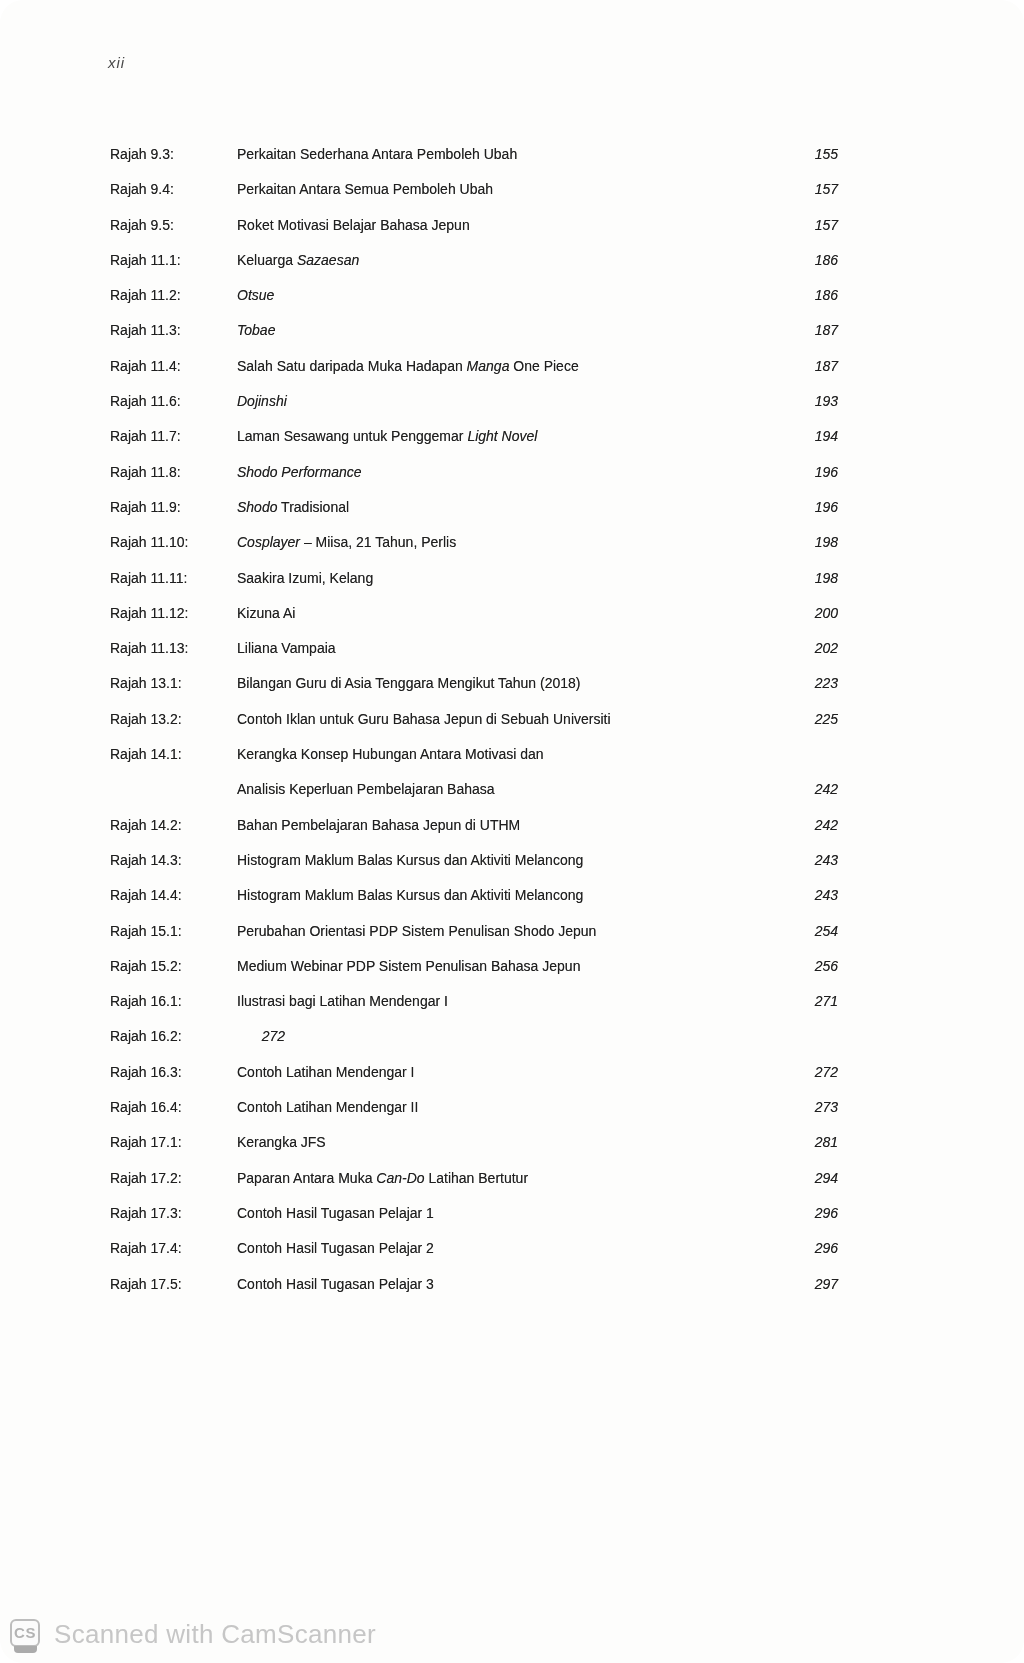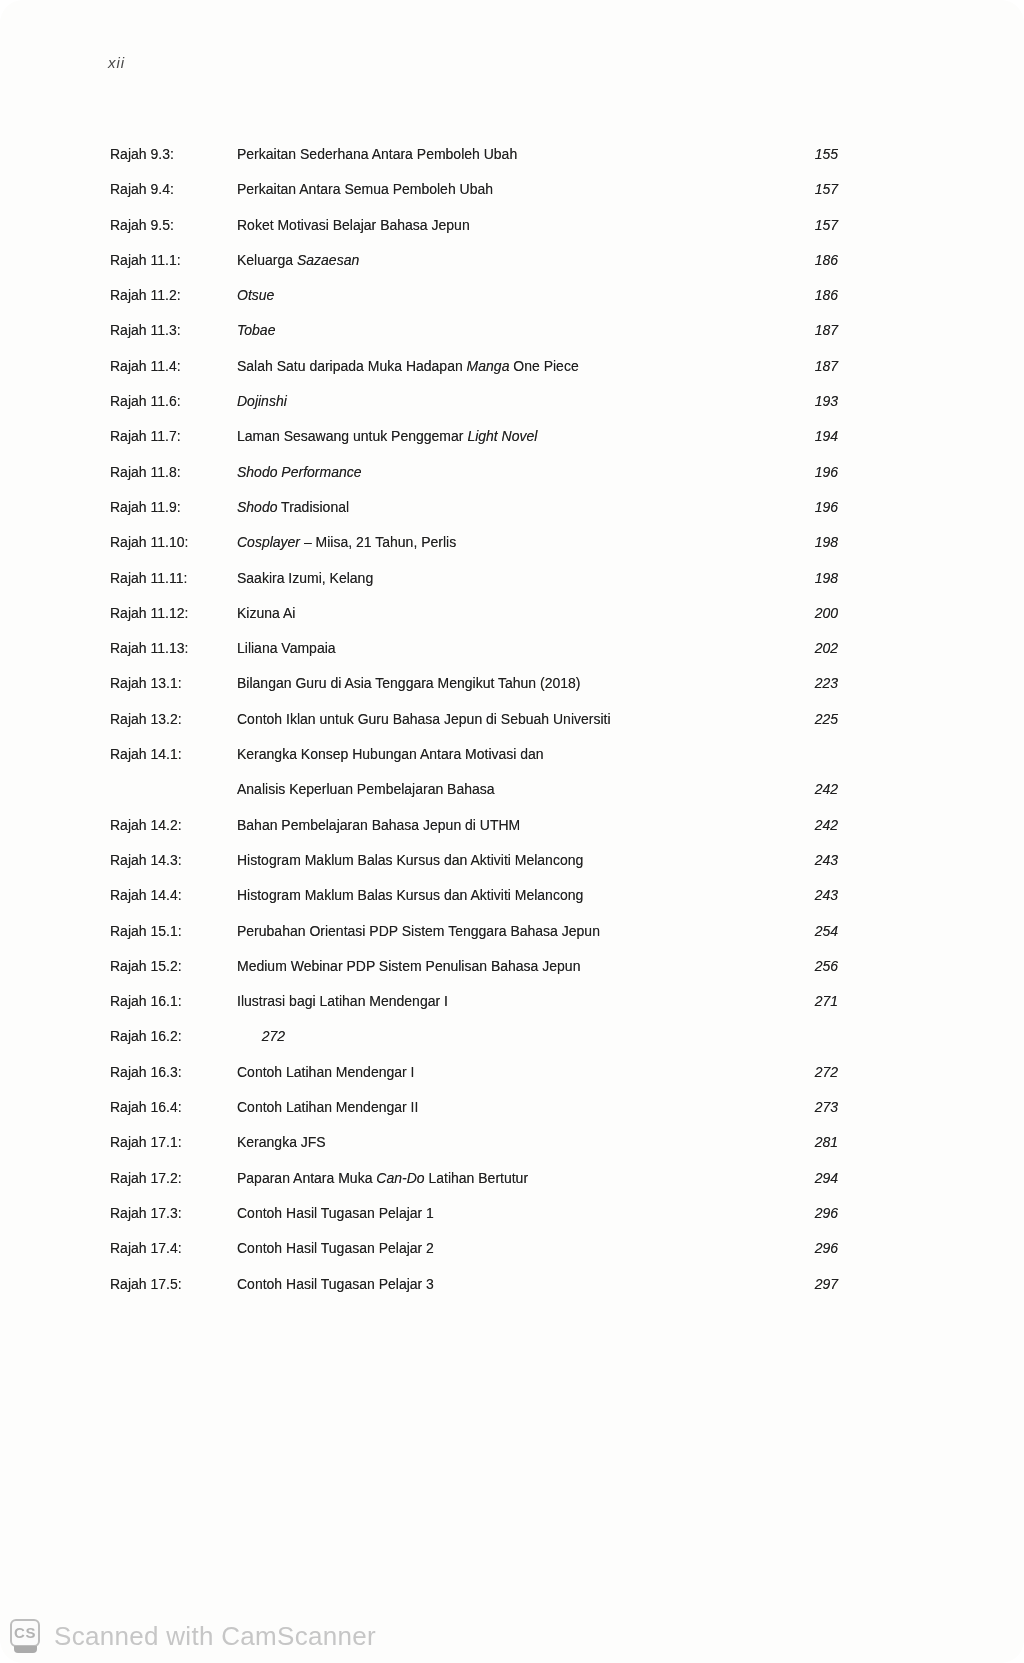--- a/index.html
+++ b/index.html
@@ -55,21 +55,21 @@
   .row .pageno {
     flex: 0 0 48px;
     text-align: right;
     font-style: italic;
   }
   .footer {
     position: absolute;
     left: 10px;
     top: 1619px;
     display: flex;
-    align-items: center;
+    align-items: flex-start;
   }
   .cs-badge-wrap {
     position: relative;
     width: 32px;
     height: 34px;
   }
   .cs-badge {
     position: absolute;
     left: 0;
     top: 0;
@@ -214,21 +214,21 @@
         <span class="title"><span>Histogram Maklum Balas Kursus dan Aktiviti Melancong</span></span>
         <span class="pageno">243</span>
       </div>
       <div class="row">
         <span class="label">Rajah 14.4:</span>
         <span class="title"><span>Histogram Maklum Balas Kursus dan Aktiviti Melancong</span></span>
         <span class="pageno">243</span>
       </div>
       <div class="row">
         <span class="label">Rajah 15.1:</span>
-        <span class="title"><span>Perubahan Orientasi PDP Sistem Tenggara Bahasa Jepun</span></span>
+        <span class="title"><span>Perubahan Orientasi PDP Sistem Penulisan Shodo Jepun</span></span>
         <span class="pageno">254</span>
       </div>
       <div class="row">
         <span class="label">Rajah 15.2:</span>
         <span class="title"><span>Medium Webinar PDP Sistem Penulisan Bahasa Jepun</span></span>
         <span class="pageno">256</span>
       </div>
       <div class="row">
         <span class="label">Rajah 16.1:</span>
         <span class="title"><span>Ilustrasi bagi Latihan Mendengar I</span></span>

